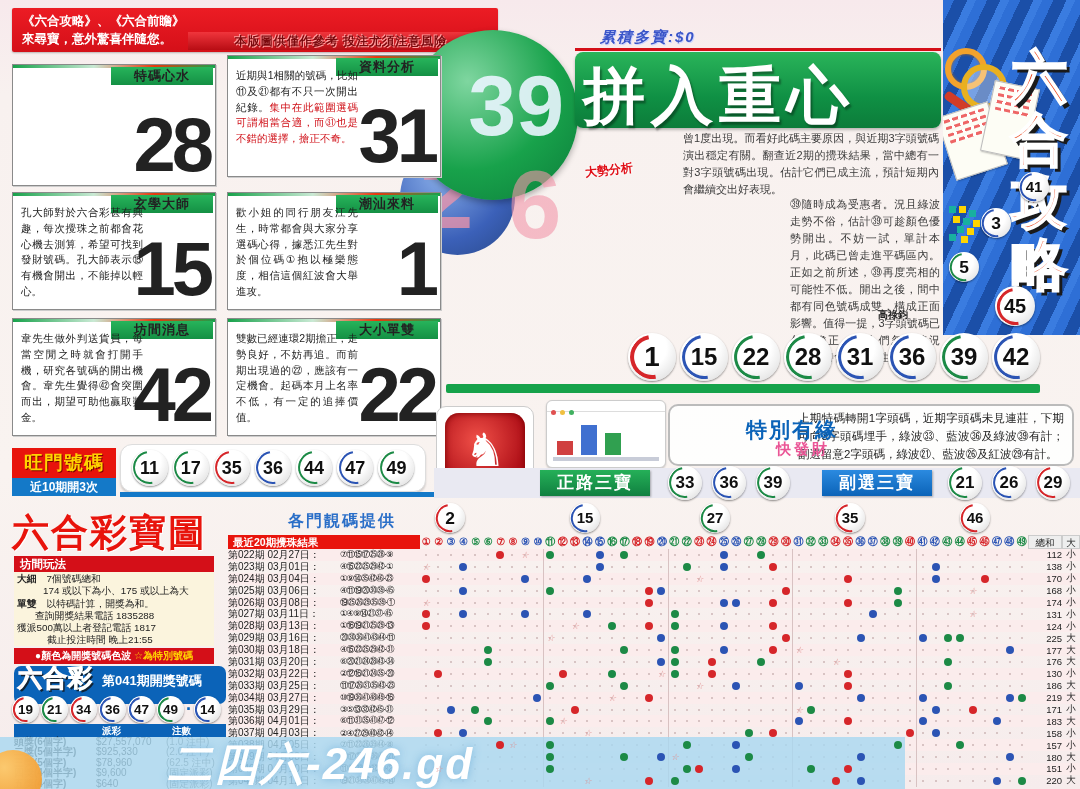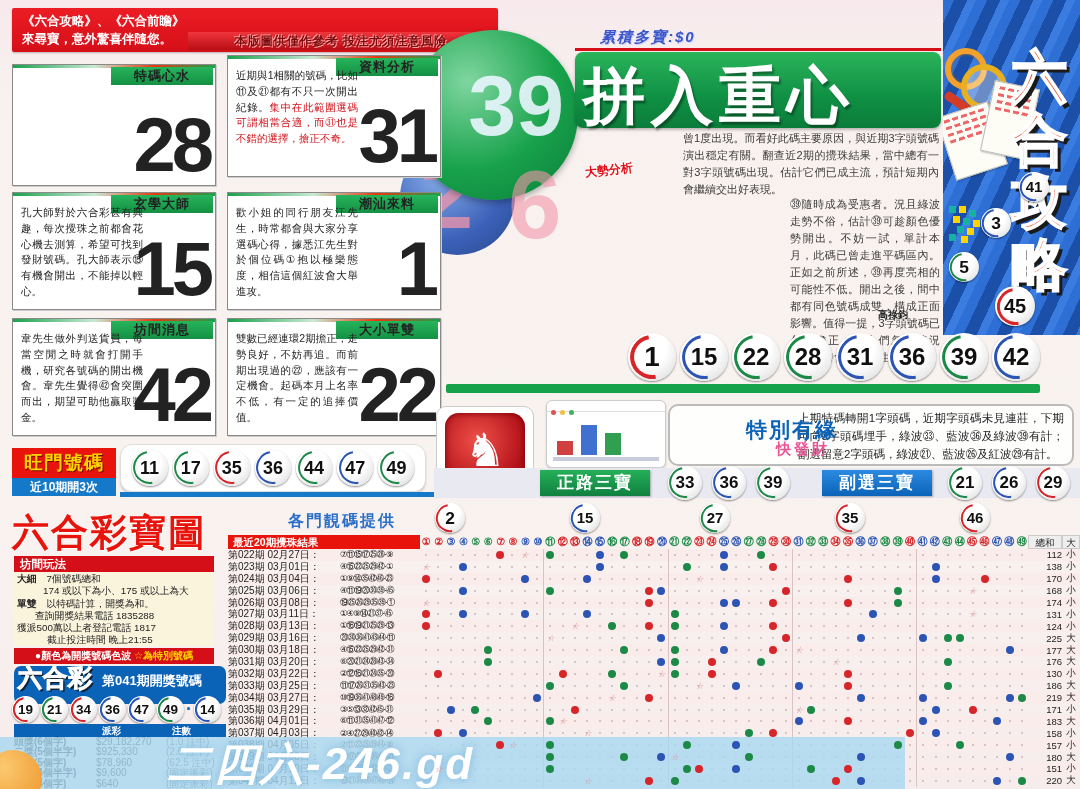--- a/index.html
+++ b/index.html
@@ -324,21 +324,21 @@
       <span class="dot">·</span>
       <span class="ball" style="height: 27px; width: 27px; line-height: 27px; font-size: 13.5px; --c: #2b54b4;"><b>14</b></span>
     </div>
   <div class="abs prize-head">
     <span style="left:88px;">派彩</span>
     <span style="left:158px;">注數</span>
   </div>
   <div class="abs prize-rows" id="prizerows">
       <div class="prow">
         <span class="pn">頭獎(6個字)</span>
-        <span class="pv">$29,182,270</span>
+        <span class="pv">$27,557,070</span>
         <span class="pc">(1.0 注中)</span>
       </div>
       <div class="prow">
         <span class="pn">二獎(5個半字)</span>
         <span class="pv">$925,330</span>
         <span class="pc">(2.0 注中)</span>
       </div>
       <div class="prow">
         <span class="pn">三獎(5個字)</span>
         <span class="pv">$78,960</span>

